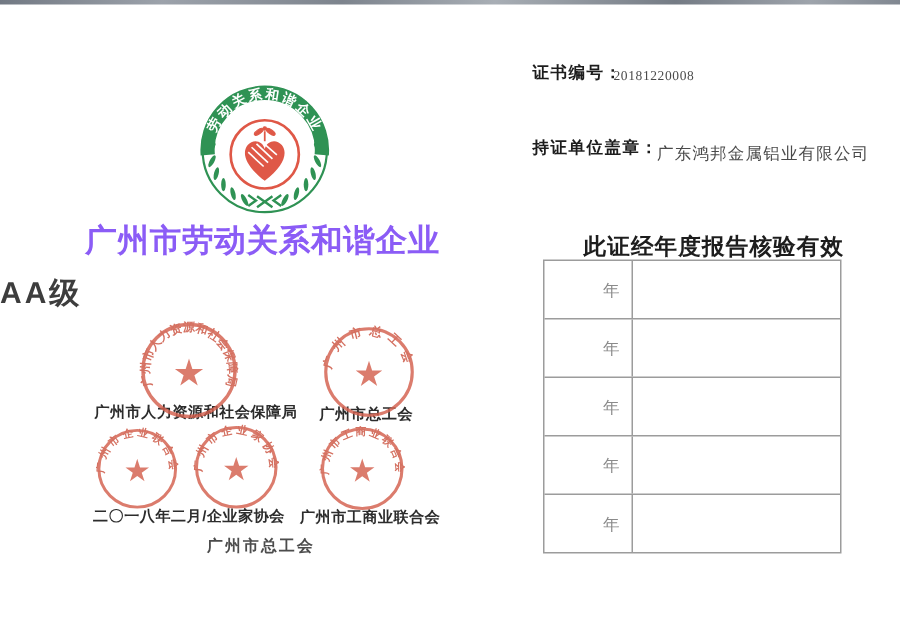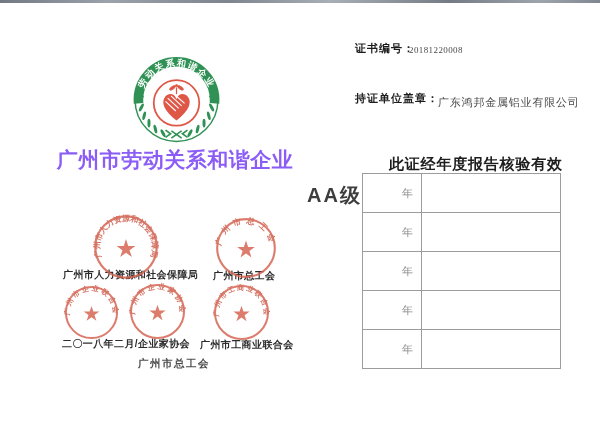--- a/index.html
+++ b/index.html
@@ -11,22 +11,22 @@
     position:absolute;top:0;left:0;width:600px;height:3px;
     background:linear-gradient(90deg,#59616d 0%,#8b929c 18%,#666e79 38%,#99a0a8 55%,#5c646f 75%,#8d949d 90%,#6a727d 100%);
     opacity:.85;
   }
   .abs{position:absolute;}
   .nowrap{white-space:nowrap;}
   
   .logo{left:129px;top:56px;width:95px;height:88px;}
   .title1{left:0;top:146px;width:350px;text-align:center;font-size:21px;font-weight:600;
           color:#8b5cf6;letter-spacing:.5px;}
-  .title2{left:0;top:182px;width:350px;text-align:right;font-size:20px;font-weight:600;
-          color:#3d3d3d;letter-spacing:2px;padding-left:12px;}
+  .title2{left:0;top:182px;width:350px;text-align:left;font-size:20px;font-weight:600;
+          color:#3d3d3d;letter-spacing:2px;}
   .seal{opacity:.82;z-index:3;}
   .seal-label{font-size:10px;font-weight:700;color:#2c2c2c;letter-spacing:.4px;z-index:2;}
   .issue-date{left:138px;top:357px;font-size:10.5px;font-weight:600;color:#4c4c4c;
               letter-spacing:1.5px;z-index:2;}
   
   .field-label{font-size:11px;font-weight:700;color:#1d1d1d;letter-spacing:1px;}
   .field-value{font-family:"Liberation Serif","DejaVu Serif",serif;color:#4a4a4a;}
   .cert-no-label{left:355px;top:41px;text-align:right;}
   .cert-no-value{left:409px;top:45px;font-size:9px;letter-spacing:.4px;}
   .holder-label{left:355px;top:91px;}

